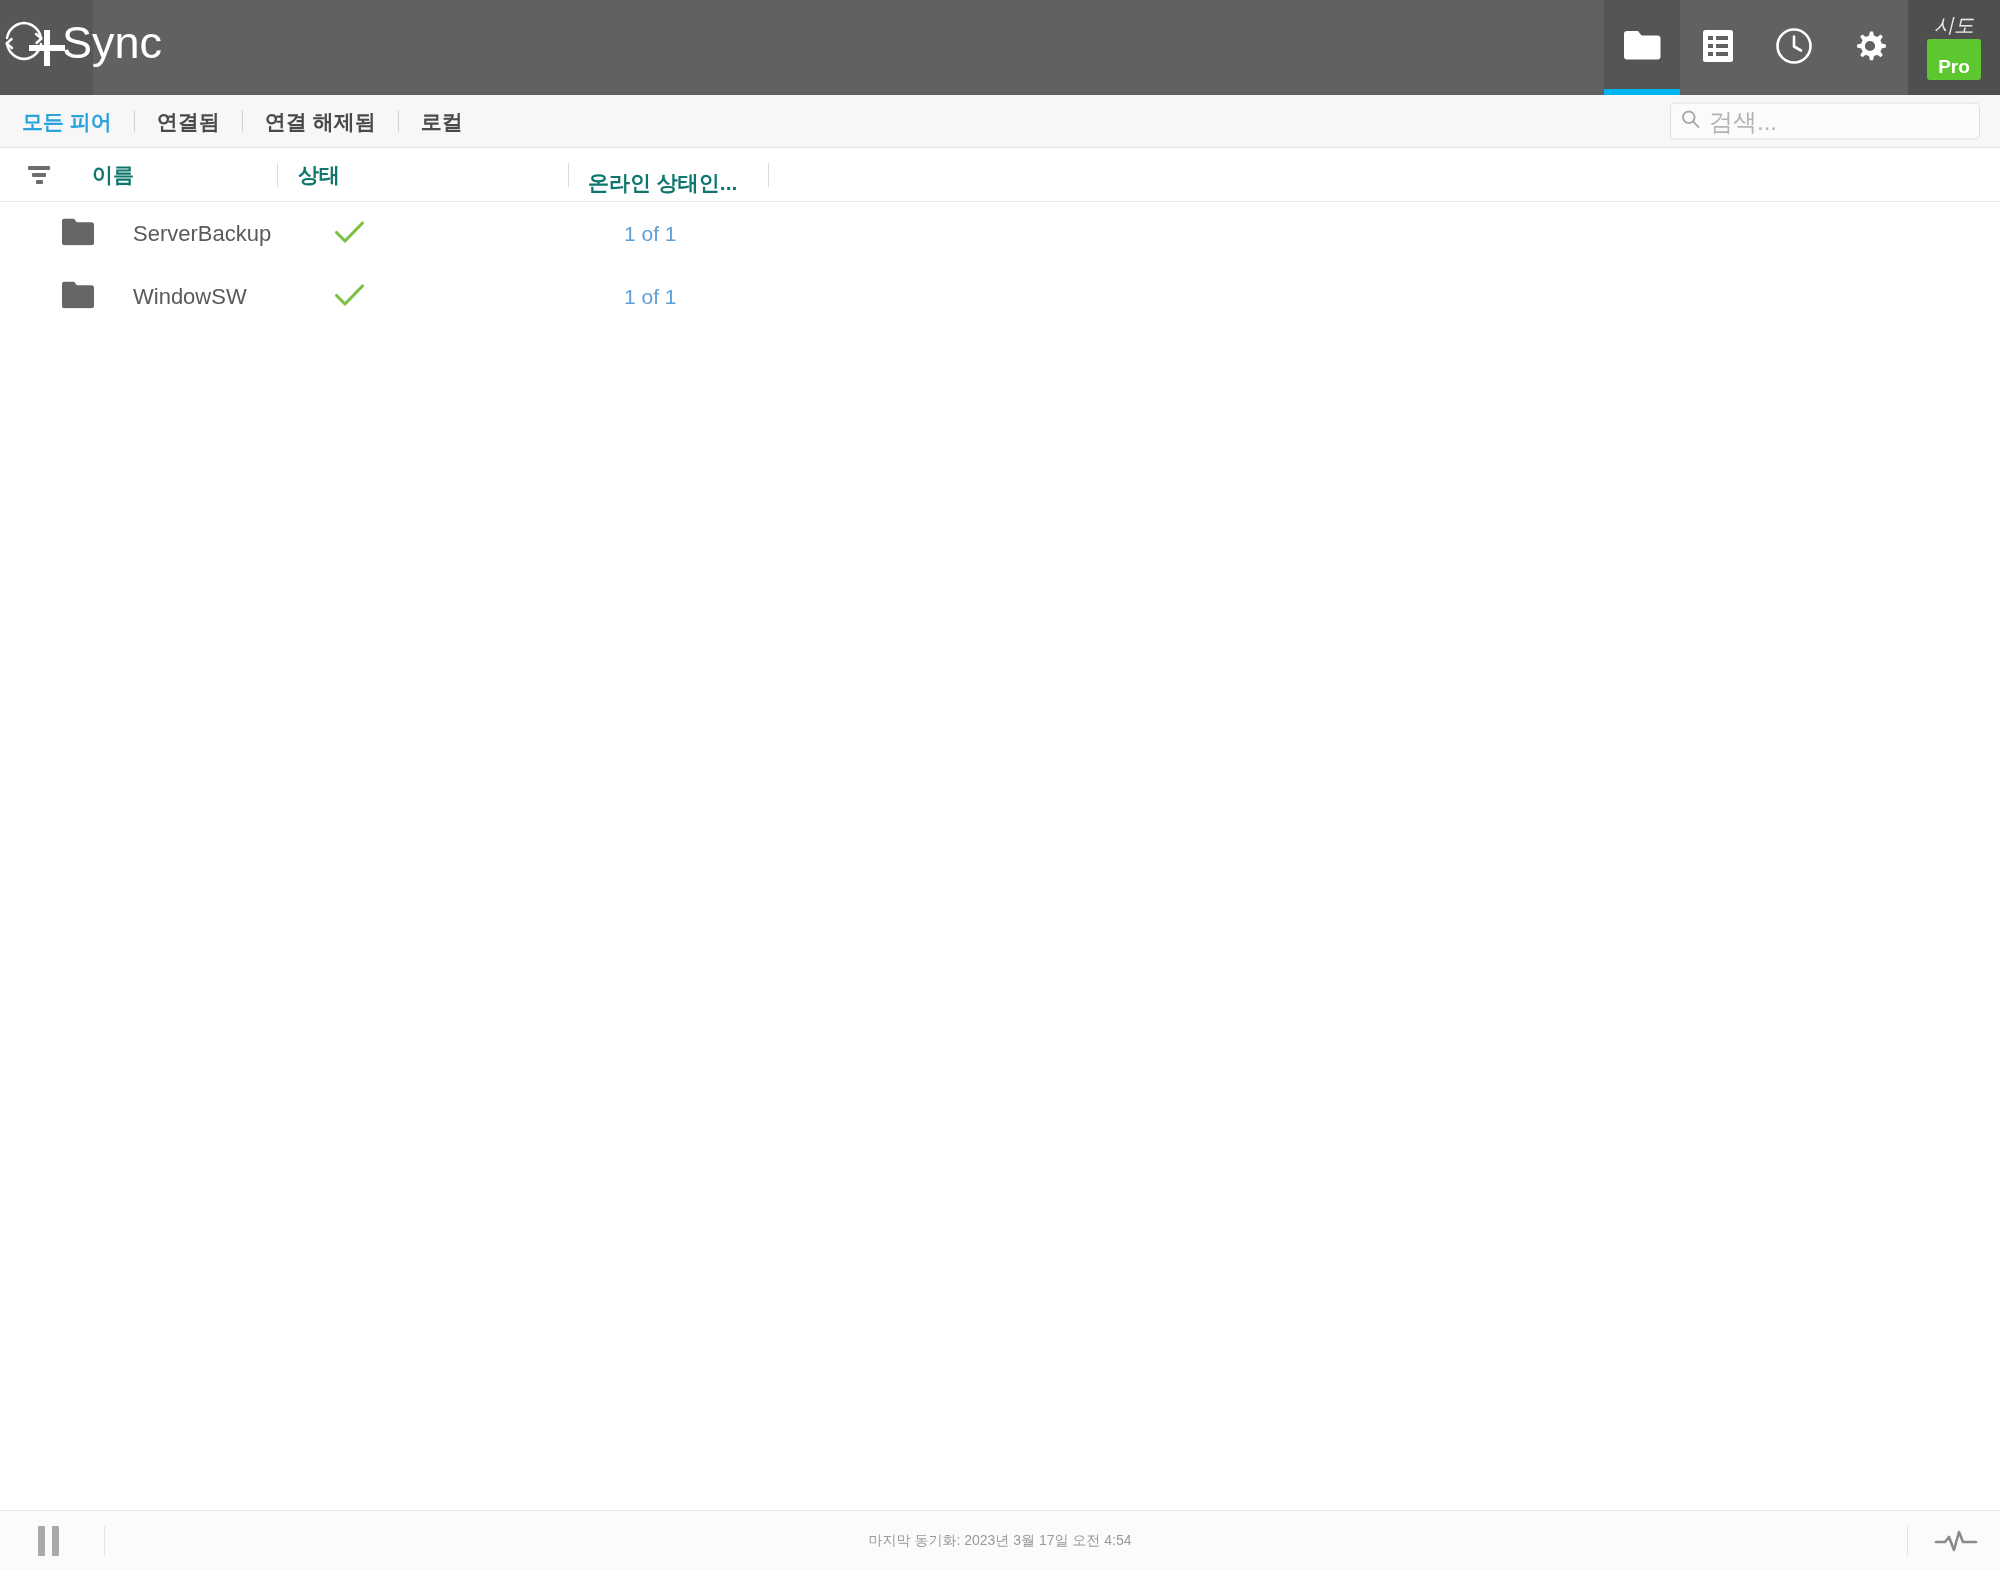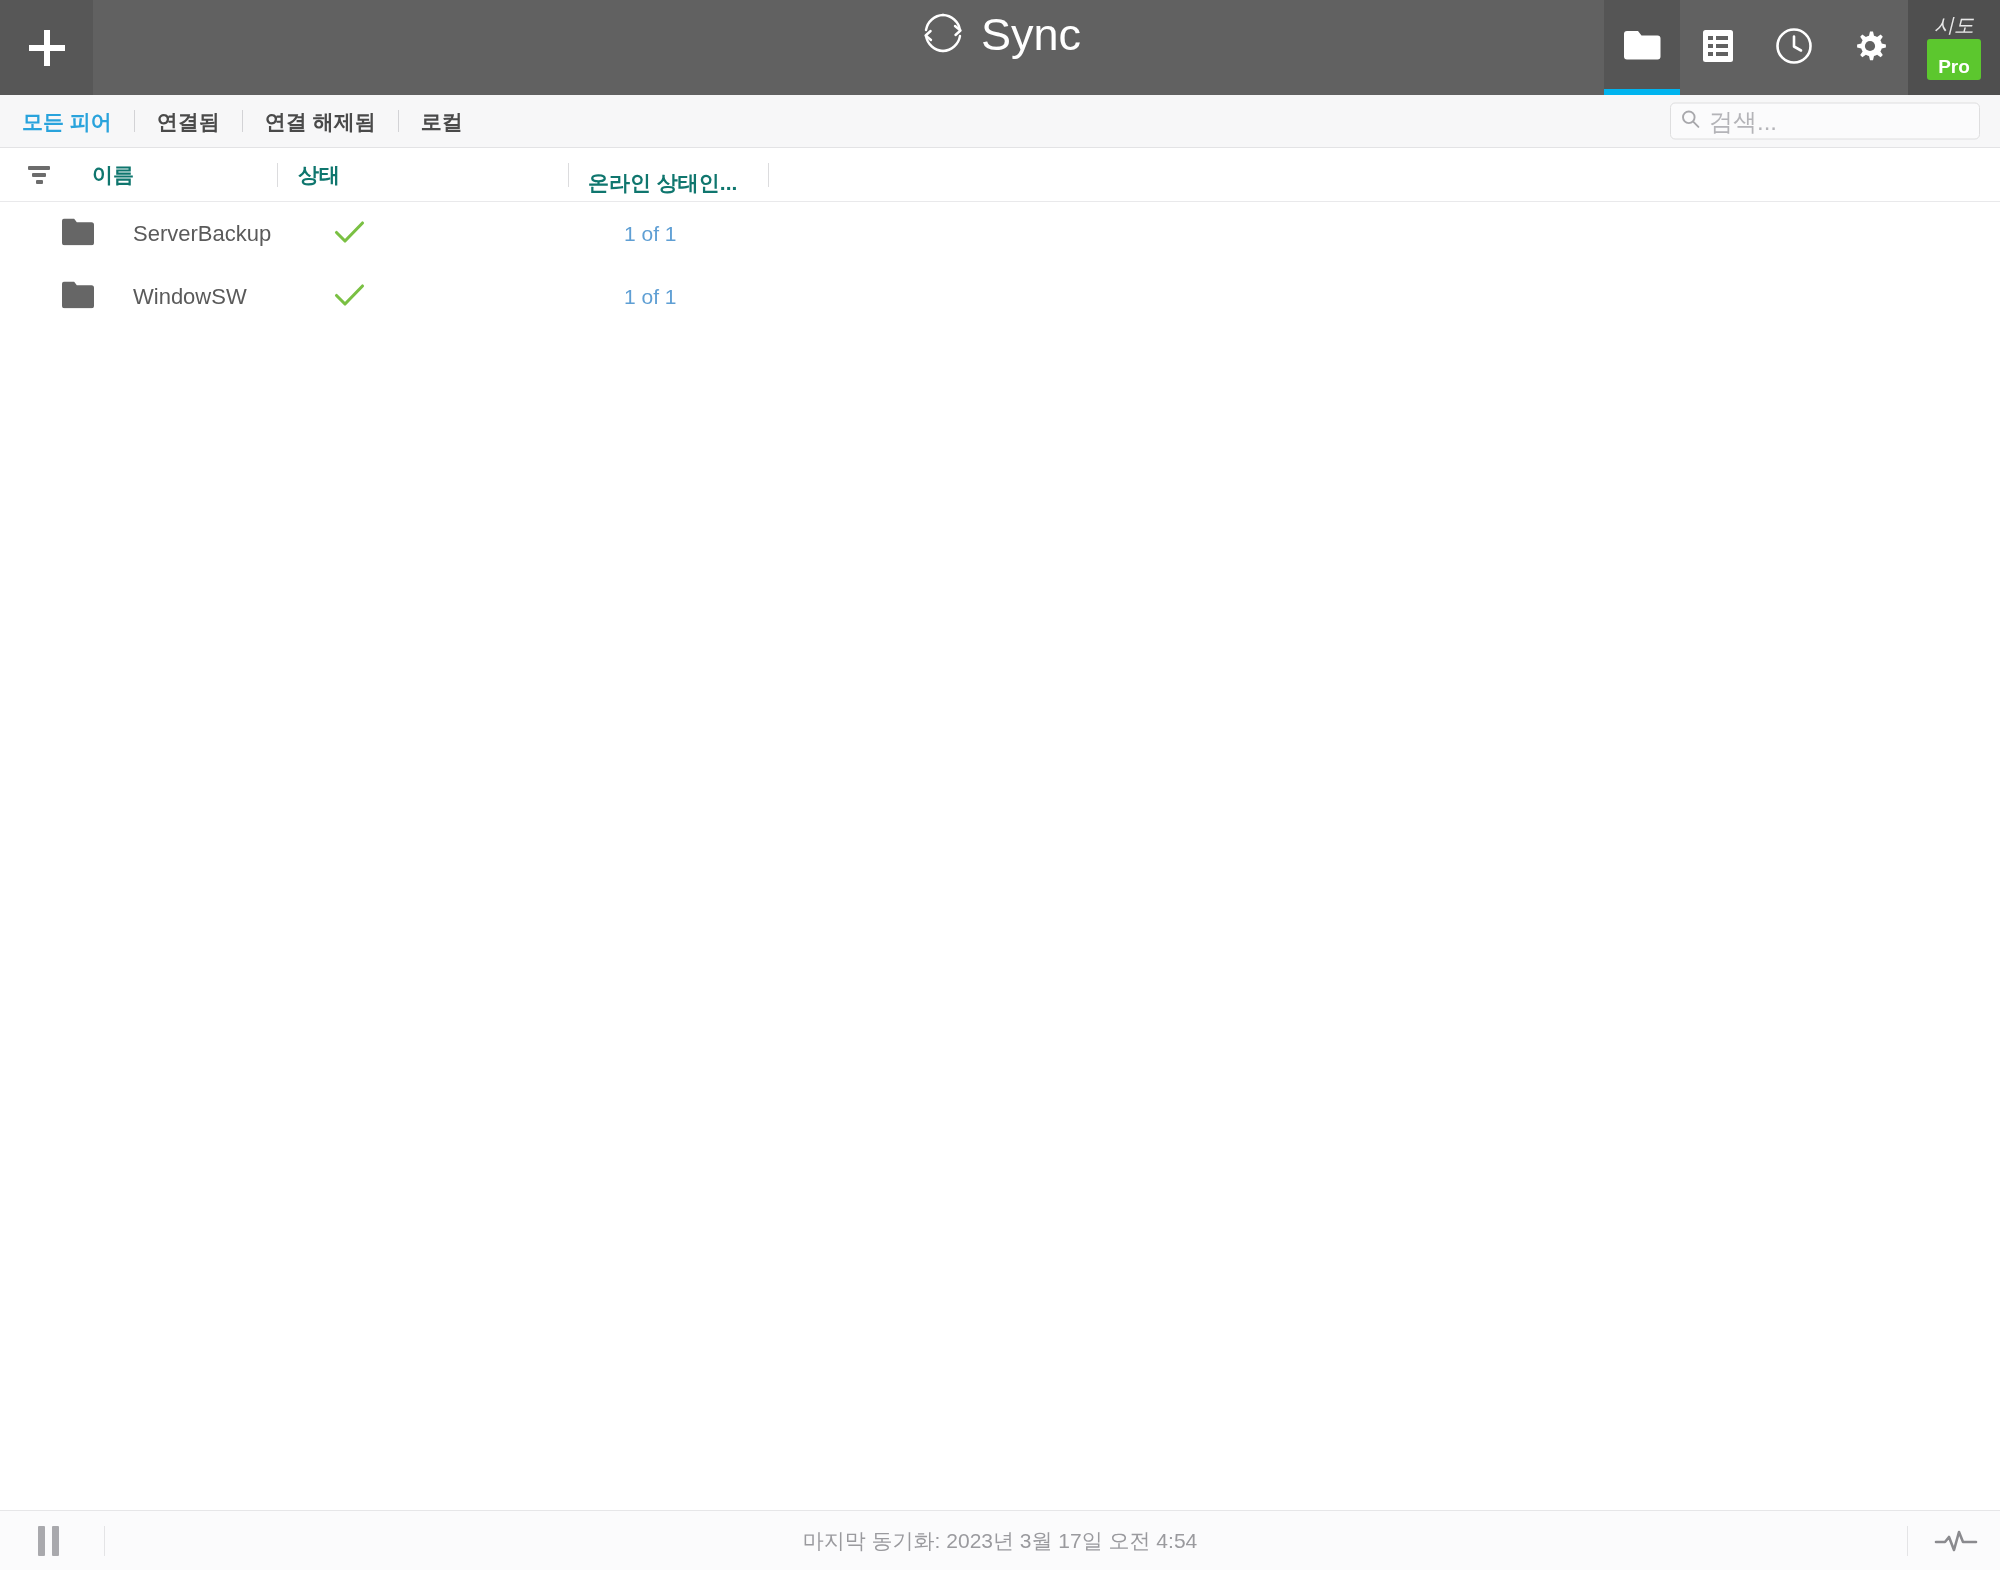--- a/index.html
+++ b/index.html
@@ -54,25 +54,24 @@
   }
   .add-btn .plus::before {
     left: 0; top: 15px; width: 36px; height: 6px;
   }
   .add-btn .plus::after {
     top: 0; left: 15px; height: 36px; width: 6px;
   }
 
   .brand {
     position: absolute;
-    left: 0; right: 0; top: 0;
+    left: 0; right: 0; top: 8px;
     height: 69px;
     display: flex;
     align-items: center;
-    justify-content: center;
     pointer-events: none;
   }
   .brand-inner {
     display: flex;
     align-items: center;
     gap: 14px;
   }
   .brand-text {
     color: #ffffff;
     font-size: 45px;
@@ -323,21 +322,21 @@
     top: 50%;
     transform: translateY(-50%);
     width: 1px;
     height: 30px;
     background: #e4e4e6;
   }
   .status-text {
     position: absolute;
     left: 0; right: 0;
     text-align: center;
-    font-size: 21px;
+    font-size: 14px;
     color: #9a9a9e;
     pointer-events: none;
   }
   .status-right {
     position: absolute;
     right: 22px;
     top: 50%;
     transform: translateY(-50%);
     display: flex;
     align-items: center;

